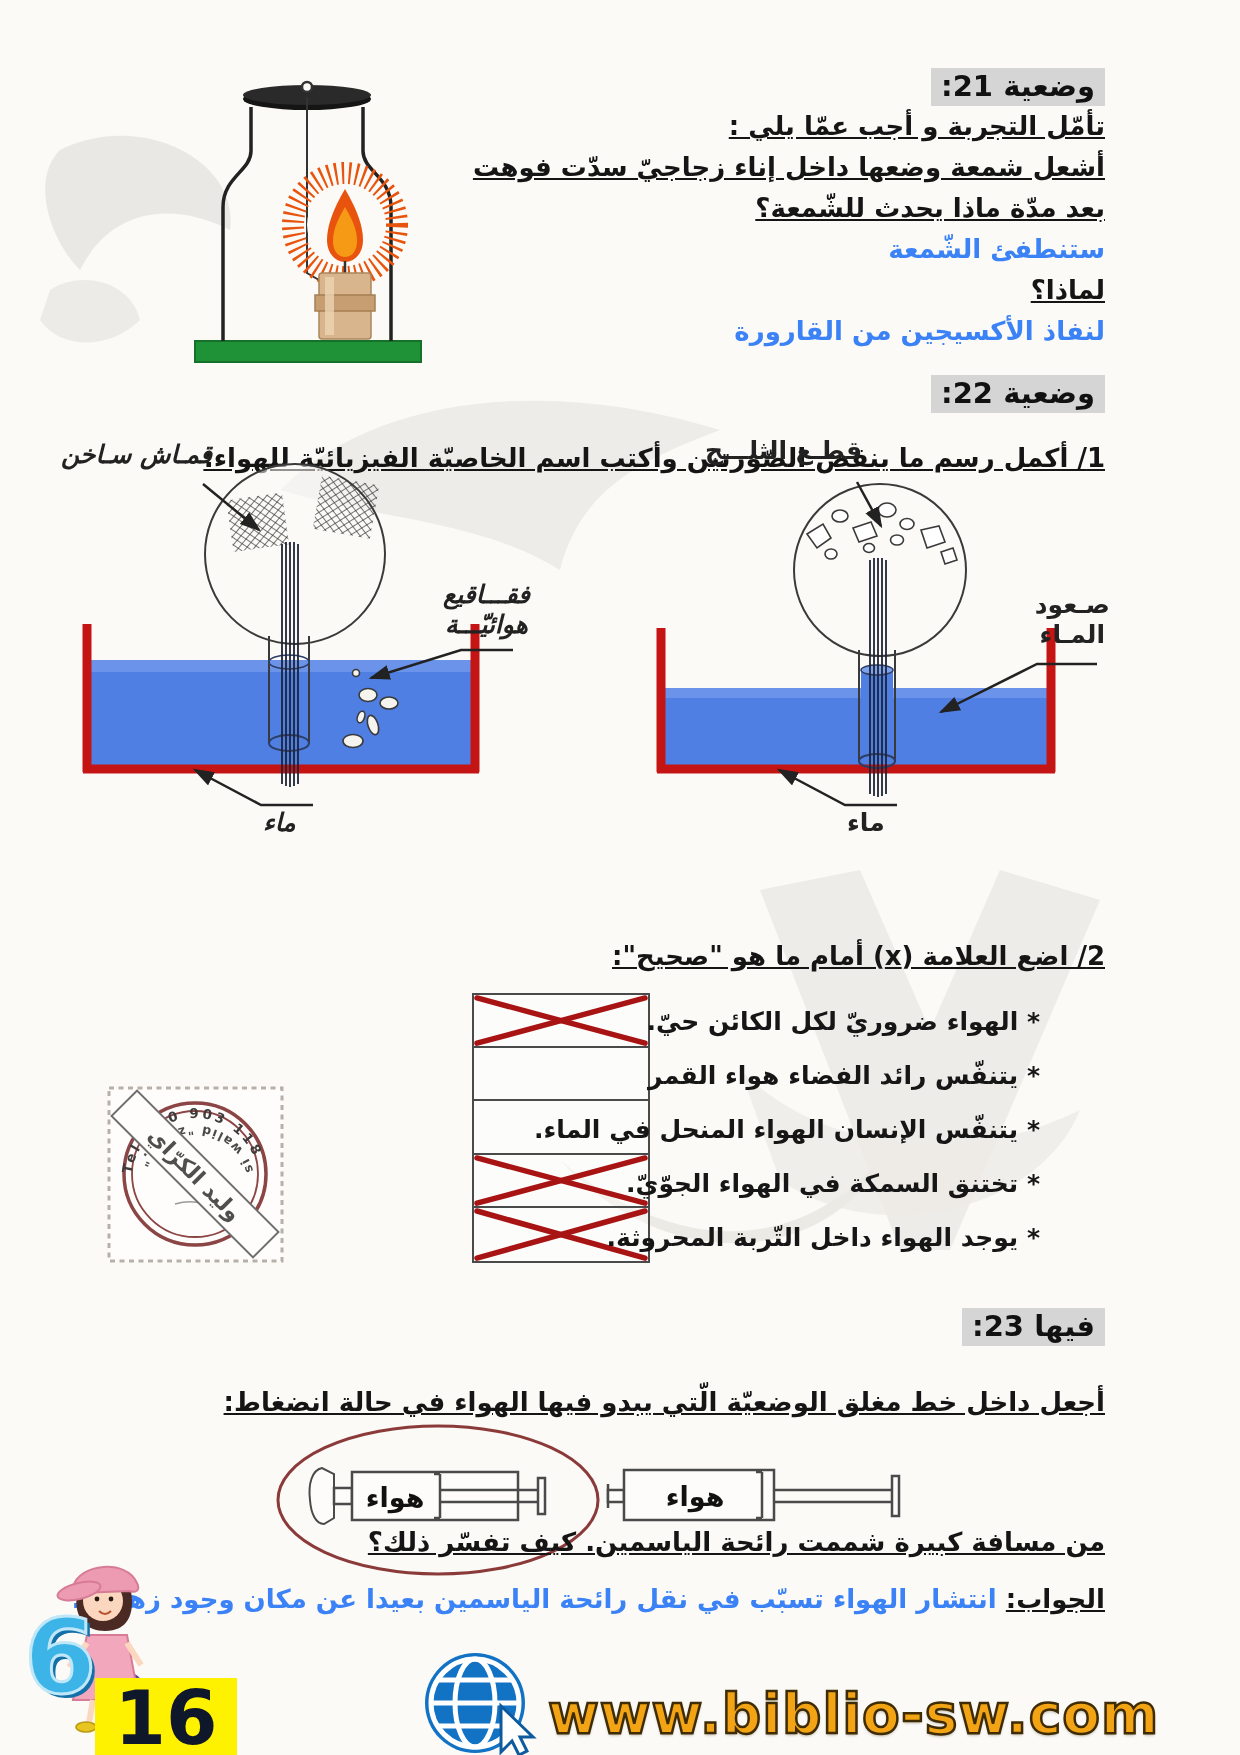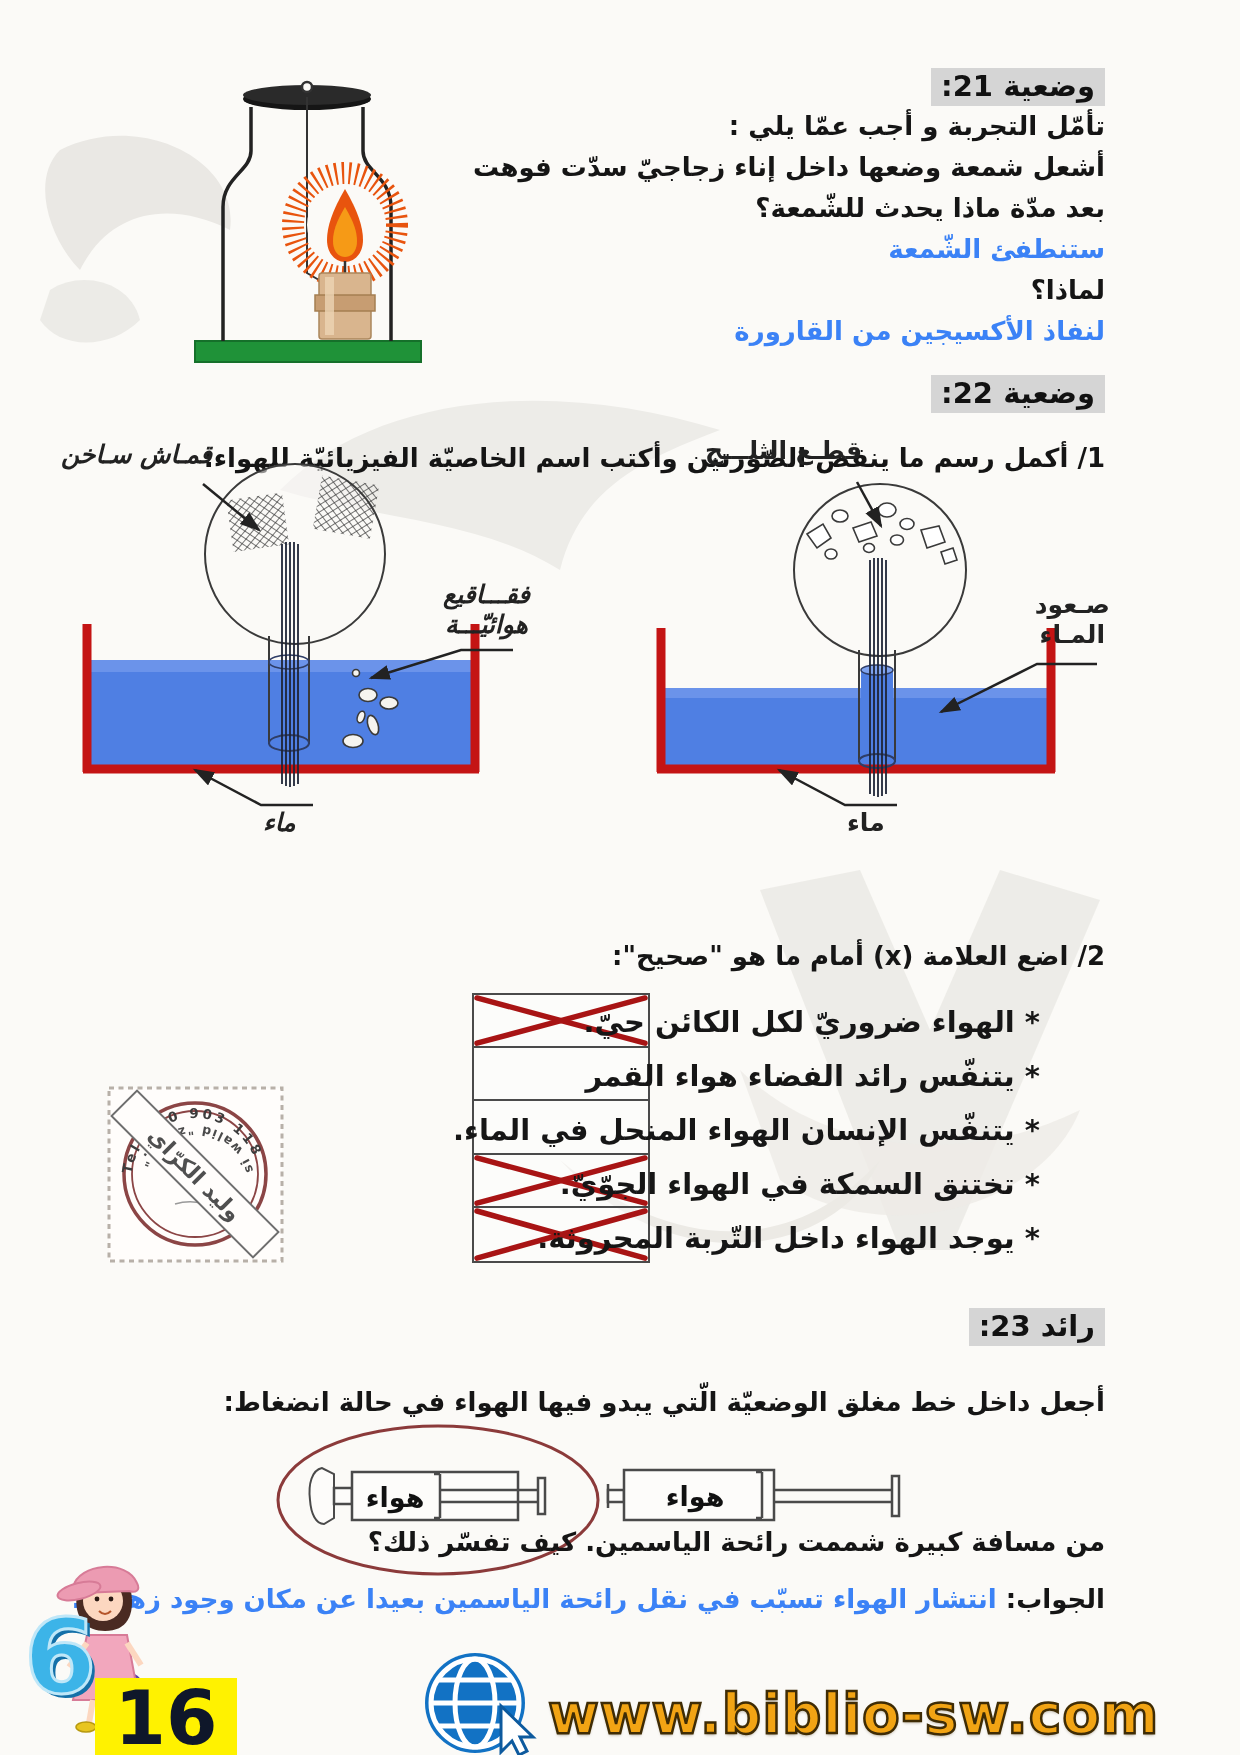--- a/index.html
+++ b/index.html
@@ -10,39 +10,39 @@
     color:#1a1a1a;
   }
   .abs{position:absolute;}
   .ar{direction:rtl;text-align:right;font-weight:bold;}
   .heading-badge{
     display:inline-block;background:#d5d5d5;color:#111;
     font-size:29px;font-weight:bold;padding:1px 10px 3px 10px;
   }
   .tline{font-size:26px;line-height:41px;white-space:nowrap;}
   .red{color:#3b82f6;}
-  .blk{color:#151515;}
+  .blk{color:#151515;text-decoration:underline;}
   
   .wm{position:absolute;pointer-events:none;}
   
   .diagram{position:absolute;width:475px;height:425px;}
   .dlabel{
     position:absolute;direction:rtl;font-weight:bold;font-size:25px;
     color:#222;white-space:nowrap;line-height:30px;text-align:center;
   }
   
   .xgrid{position:absolute;left:472px;top:993px;width:178px;height:270px;
     border:2px solid #4a4a4a;box-sizing:border-box;background:rgba(255,255,255,.4);}
   .grid-row{position:relative;width:100%;height:53.2px;border-bottom:2px solid #4a4a4a;box-sizing:border-box;}
   .grid-row:last-child{border-bottom:none;}
   .xmark{position:absolute;left:0;top:0;width:100%;height:100%;display:none;}
   .grid-row.crossed .xmark{display:block;}
   .xmark path{stroke:#a81414;stroke-width:5.5;stroke-linecap:round;fill:none;}
   .stmts{position:absolute;right:200px;top:995px;}
-  .stmt{height:54px;line-height:54px;font-size:29px;font-weight:bold;
+  .stmt{height:54px;line-height:54px;font-size:25px;font-weight:bold;
     direction:rtl;text-align:right;white-space:nowrap;color:#161616;}
   
   .page-num-box{position:absolute;left:95px;top:1678px;width:142px;height:80px;
     background:#fff200;display:flex;align-items:center;justify-content:center;}
   .page-num{font-size:74px;font-weight:bold;color:#0f172a;line-height:1;}
   .corner-six{position:absolute;left:24px;top:1605px;font-size:104px;font-weight:bold;
     color:#3cb4e8;-webkit-text-stroke:3px #bfe7f8;text-shadow:4px 4px 0 #1470a8;line-height:1;}
   .website{
     position:absolute;left:548px;top:1682px;font-size:55px;font-weight:bold;
     color:#f2a414;-webkit-text-stroke:2.5px #3f2c05;letter-spacing:1px;white-space:nowrap;
@@ -288,21 +288,21 @@
     </text>
     <path d="M58,66 C70,62 84,64 92,70" fill="none" stroke="#9a9a9a" stroke-width="1.5"></path>
     <path d="M72,122 C86,118 100,120 112,126" fill="none" stroke="#9a9a9a" stroke-width="1.5"></path>
     <g transform="rotate(45 92 92)">
       <rect x="-8" y="74" width="200" height="36" fill="#fffdfb" stroke="#6e6e6e" stroke-width="2"></rect>
       <text x="92" y="100" text-anchor="middle" direction="rtl" font-family="DejaVu Sans, sans-serif" font-size="22" font-weight="bold" fill="#4f4f4f">وليد الكرّاي</text>
     </g>
   </svg>
 
   <div class="abs ar" style="right:135px;top:1308px;">
-    <span class="heading-badge">رائد 23:</span>
+    <span class="heading-badge">فيها 23:</span>
   </div>
   <div class="abs ar tline blk" style="right:135px;top:1382px;">أجعل داخل خط مغلق الوضعيّة الّتي يبدو فيها الهواء في حالة انضغاط:</div>
 
   <svg class="abs" style="left:270px;top:1422px;" width="660" height="165" viewBox="0 0 660 165">
 
     <ellipse cx="168" cy="78" rx="160" ry="74" fill="none" stroke="#8b3a3a" stroke-width="3"></ellipse>
 
     <g stroke="#4a4a4a" stroke-width="2.5" fill="none">
       <path d="M52,46 C42,48 38,62 40,78 C41,92 46,102 54,102 L64,96 L64,52 Z" fill="#fdfcfa" stroke-width="2"></path>
       <rect x="64" y="66" width="18" height="16" fill="#fdfcfa"></rect>

